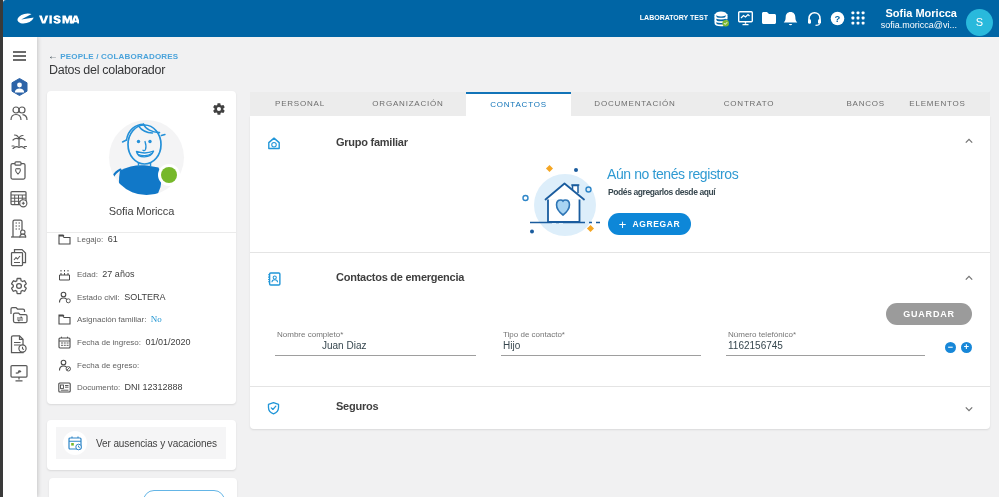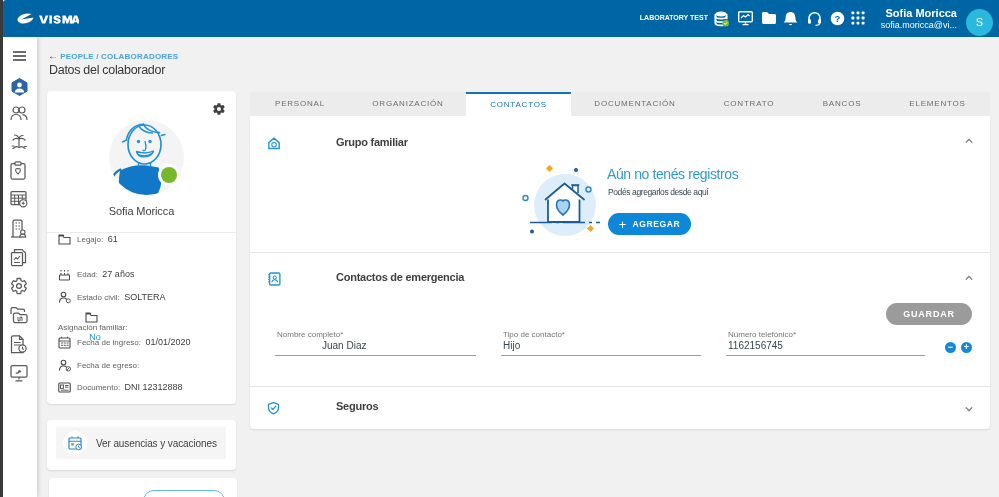--- a/index.html
+++ b/index.html
@@ -47,21 +47,21 @@
 #gear { left:212px; top:102px; }
 #avatar { left:109px; top:120px; width:75px; height:75px; border-radius:50%; background:#f4f4f5; overflow:hidden; }
 #gdot { left:158px; top:164px; width:22px; height:22px; border-radius:50%; background:#fff; }
 #gdot i { position:absolute; left:3px; top:3px; width:16px; height:16px; border-radius:50%; background:#76b82a; }
 #pname { left:47px; top:205px; width:189px; text-align:center; font-size:11px; letter-spacing:-0.1px; color:#424242; }
 #pdivider { left:47px; top:232px; width:189px; height:1px; background:#ebebeb; }
 .prow { position:absolute; left:58px; height:14px; display:flex; align-items:center; white-space:nowrap; }
 .prow .pic { margin-right:6px; flex:0 0 auto; }
 .prow .lab { font-size:8px; color:#5f5f5f; }
 .prow .val { font-size:9px; color:#3d3d3d; }
-.prow .val.blue { color:#2196d3; }
+.prow .val.blue { color:#2196d3;font-family:Liberation Serif, serif; }
 
 
 #vbtn { left:56px; top:427px; width:170px; height:32px; background:#f5f5f6; display:flex; align-items:center; }
 #vbtn .circ { width:24px; height:24px; background:#fff; border-radius:50%; margin-left:7px; display:flex; align-items:center; justify-content:center; flex:0 0 auto; }
 #vbtn .txt { font-size:10px; letter-spacing:-0.1px; color:#424242; margin-left:9px; white-space:nowrap; }
 #bpill { left:143px; top:490px; width:82px; height:30px; border:1.5px solid #64b5e6; border-radius:11px; background:#fff; }
 
 
 #logo { left:17px; top:13px; z-index:50; }
 #labtest { left:600px; top:14px; width:108px; text-align:right; color:#fff; font-size:7px; letter-spacing:0px; font-weight:bold; z-index:50; }
@@ -268,21 +268,21 @@
 </div>
 <div class="prow" style="top:290px;">
   <svg class="pic" width="13" height="13" viewBox="0 0 13 13">
       <circle cx="5.5" cy="3.5" r="2.3" fill="none" stroke="#4a4a4a" stroke-width="1.1"></circle>
       <path d="M1.5 11.5 c0-3 1.8-4.5 4-4.5 s4 1.5 4 4.5" fill="none" stroke="#4a4a4a" stroke-width="1.1"></path>
       <circle cx="10.3" cy="9.8" r="2" fill="#fff" stroke="#4a4a4a" stroke-width="0.9"></circle>
     </svg>
   <span class="lab">Estado civil:&nbsp;&nbsp;</span>
     <span class="val">SOLTERA</span>
 </div>
-<div class="prow" style="top:312px;flex-direction:column;">
+<div class="prow" style="top:312px;">
   <svg class="pic" width="13" height="11" viewBox="0 0 13 11">
       <path d="M1 2 h4 l1 1.5 h6 v6.5 h-11 z M1 2 v-1 h4 l1 1" fill="none" stroke="#4a4a4a" stroke-width="1.1"></path>
     </svg>
   <span class="lab">Asignación familiar:&nbsp;&nbsp;</span>
     <span class="val blue">No</span>
 </div>
 <div class="prow" style="top:335px;">
   <svg class="pic" width="13" height="13" viewBox="0 0 13 13">
       <rect x="1" y="2" width="11" height="10" rx="1" fill="none" stroke="#4a4a4a" stroke-width="1.1"></rect>
       <path d="M1 5 h11 M3.5 2 v-1.3 M9.5 2 v-1.3 M3 7 h2 M5.8 7 h2 M8.6 7 h2 M3 9.3 h2 M5.8 9.3 h2 M8.6 9.3 h2" stroke="#4a4a4a" stroke-width="0.9" fill="none"></path>
@@ -309,21 +309,21 @@
     <span class="val">DNI 12312888</span>
 </div>
 
 
 <div class="abs" id="tabs">
   <div class="tab" style="left:0px;width:100px;">PERSONAL</div>
   <div class="tab" style="left:100px;width:116px;">ORGANIZACIÓN</div>
   <div class="tab active" style="left:216px;width:105px;">CONTACTOS</div>
   <div class="tab" style="left:321px;width:128px;">DOCUMENTACIÓN</div>
   <div class="tab" style="left:449px;width:100px;">CONTRATO</div>
-  <div class="tab" style="left:549px;width:86px;">BANCOS</div>
+  <div class="tab" style="left:549px;width:86px;text-align:right;">BANCOS</div>
   <div class="tab" style="left:635px;width:105px;">ELEMENTOS</div>
 </div>
 
 
 <div class="abs" id="mcard"></div>
 
 
 <svg class="abs" style="left:267px;top:137px;" width="14" height="13" viewBox="0 0 15 15">
   <path d="M1.5 6.5 L7.5 1.3 L13.5 6.5 L13.5 13.2 L1.5 13.2 Z" fill="none" stroke="#2196d8" stroke-width="1.6" stroke-linejoin="round"></path>
   <circle cx="7.5" cy="9" r="2.6" fill="none" stroke="#2196d8" stroke-width="1.2"></circle>
@@ -348,21 +348,21 @@
 
   <path d="M52.5 33 v-7.5 h5.5 v7.5" fill="#fff" stroke="#1a5c9e" stroke-width="1.5"></path>
   <path d="M51.3 25 h8" stroke="#1a5c9e" stroke-width="1.5"></path>
 
   <path d="M25.5 39.5 L44.5 23.5 L64 39.5" fill="#fff" stroke="#1a5c9e" stroke-width="1.8" stroke-linejoin="round" stroke-linecap="round"></path>
   <path d="M28 39.5 v22.5 h31.5 v-22.5" fill="#fff" stroke="#1a5c9e" stroke-width="1.8"></path>
 
   <path d="M43 55 C 33.5 47.5 36 40 40.8 40 C 42.3 40 43 41 43 41 C 43 41 43.7 40 45.2 40 C 50 40 52.5 47.5 43 55 Z" fill="#a8d4f2" stroke="#2e75b5" stroke-width="1.6"></path>
 </svg>
 <div class="abs" style="left:607px;top:166px;font-size:14px;letter-spacing:-0.4px;color:#2f9ad2;">Aún no tenés registros</div>
-<div class="abs" style="left:608px;top:187px;font-size:8.5px;font-weight:normal;letter-spacing:-0.4px;color:#37474f;">Podés agregarlos desde aquí</div>
+<div class="abs" style="left:608px;top:187px;font-size:8.5px;font-weight:bold;letter-spacing:-0.4px;color:#37474f;">Podés agregarlos desde aquí</div>
 <div class="btn-agregar"><span style="font-size:13px;font-weight:normal;vertical-align:-1.5px;">+</span>&nbsp; AGREGAR</div>
 
 
 <div class="abs" style="left:250px;top:252px;width:740px;height:1px;background:#e4e4e4;"></div>
 
 
 <svg class="abs" style="left:267px;top:272px;" width="14" height="14" viewBox="0 0 15 15">
   <rect x="2.8" y="1" width="11" height="13" rx="1.2" fill="none" stroke="#2196d8" stroke-width="1.5"></rect>
   <path d="M1.2 3 h2 M1.2 5.5 h2 M1.2 8 h2 M1.2 10.5 h2" stroke="#2196d8" stroke-width="1.1"></path>
   <circle cx="8.3" cy="6" r="1.7" fill="none" stroke="#2196d8" stroke-width="1.1"></circle>

